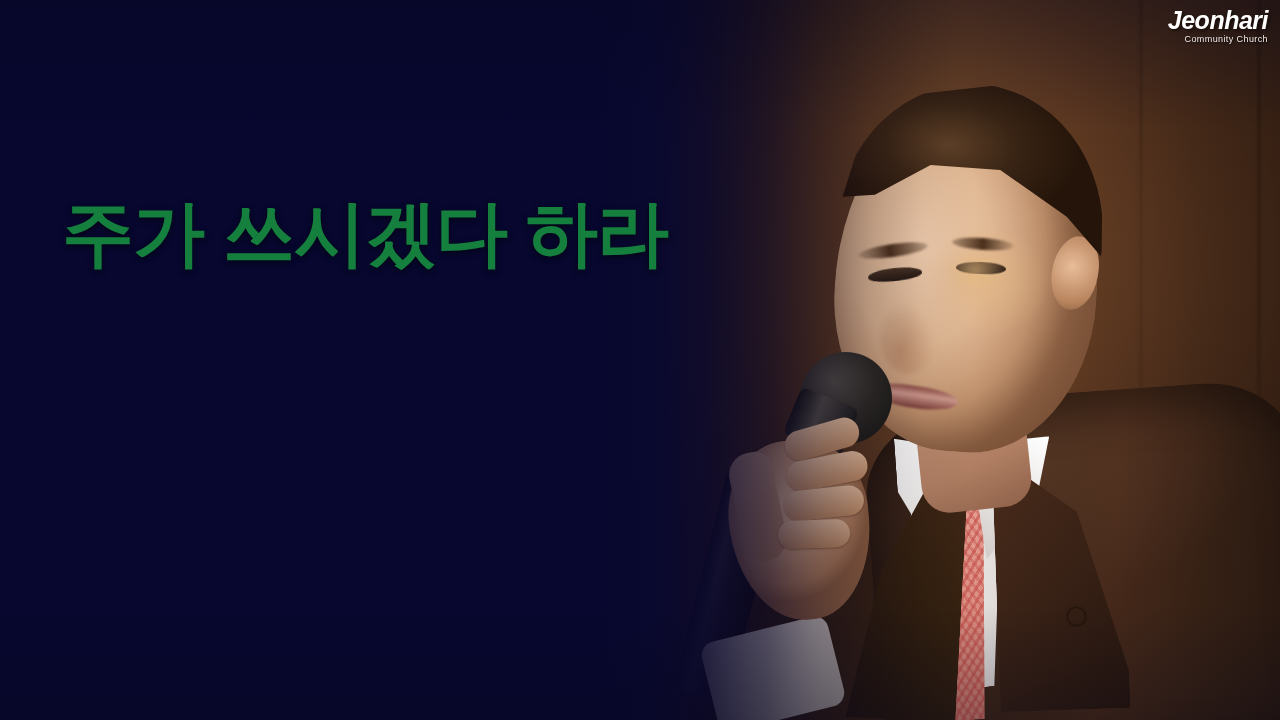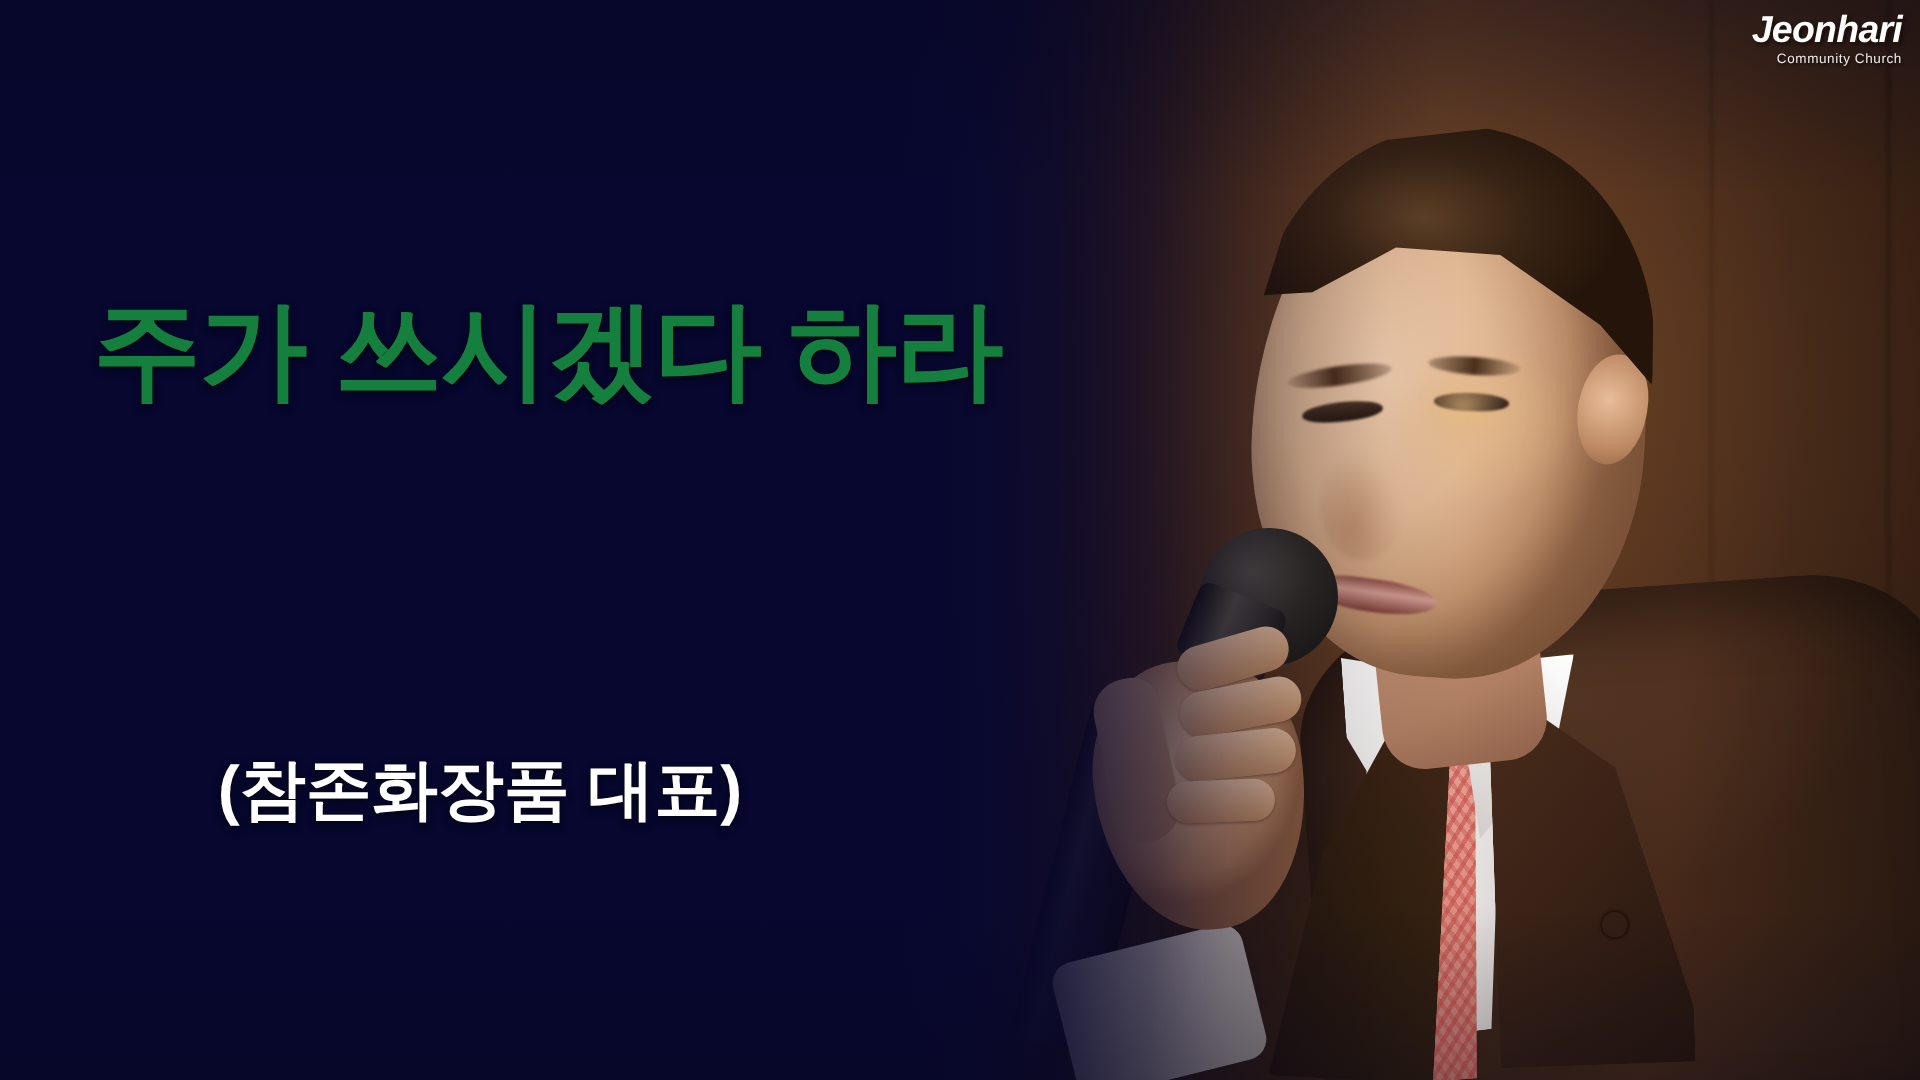--- a/index.html
+++ b/index.html
@@ -427,21 +427,20 @@
       <div class="finger f4"></div>
     </div>
 
     <div class="photo-fade"></div>
     <div class="photo-fade-v"></div>
   </div>
 
   <div class="title">주가 쓰시겠다 하라</div>
 
   <div class="subtitle">
-    <span class="line">(참존화장품 대표)</span>
   </div>
 
   <div class="logo">
     <div class="logo-name">Jeonhari</div>
     <div class="logo-sub">Community Church</div>
   </div>
 
 </div>
 
 </body></html>

